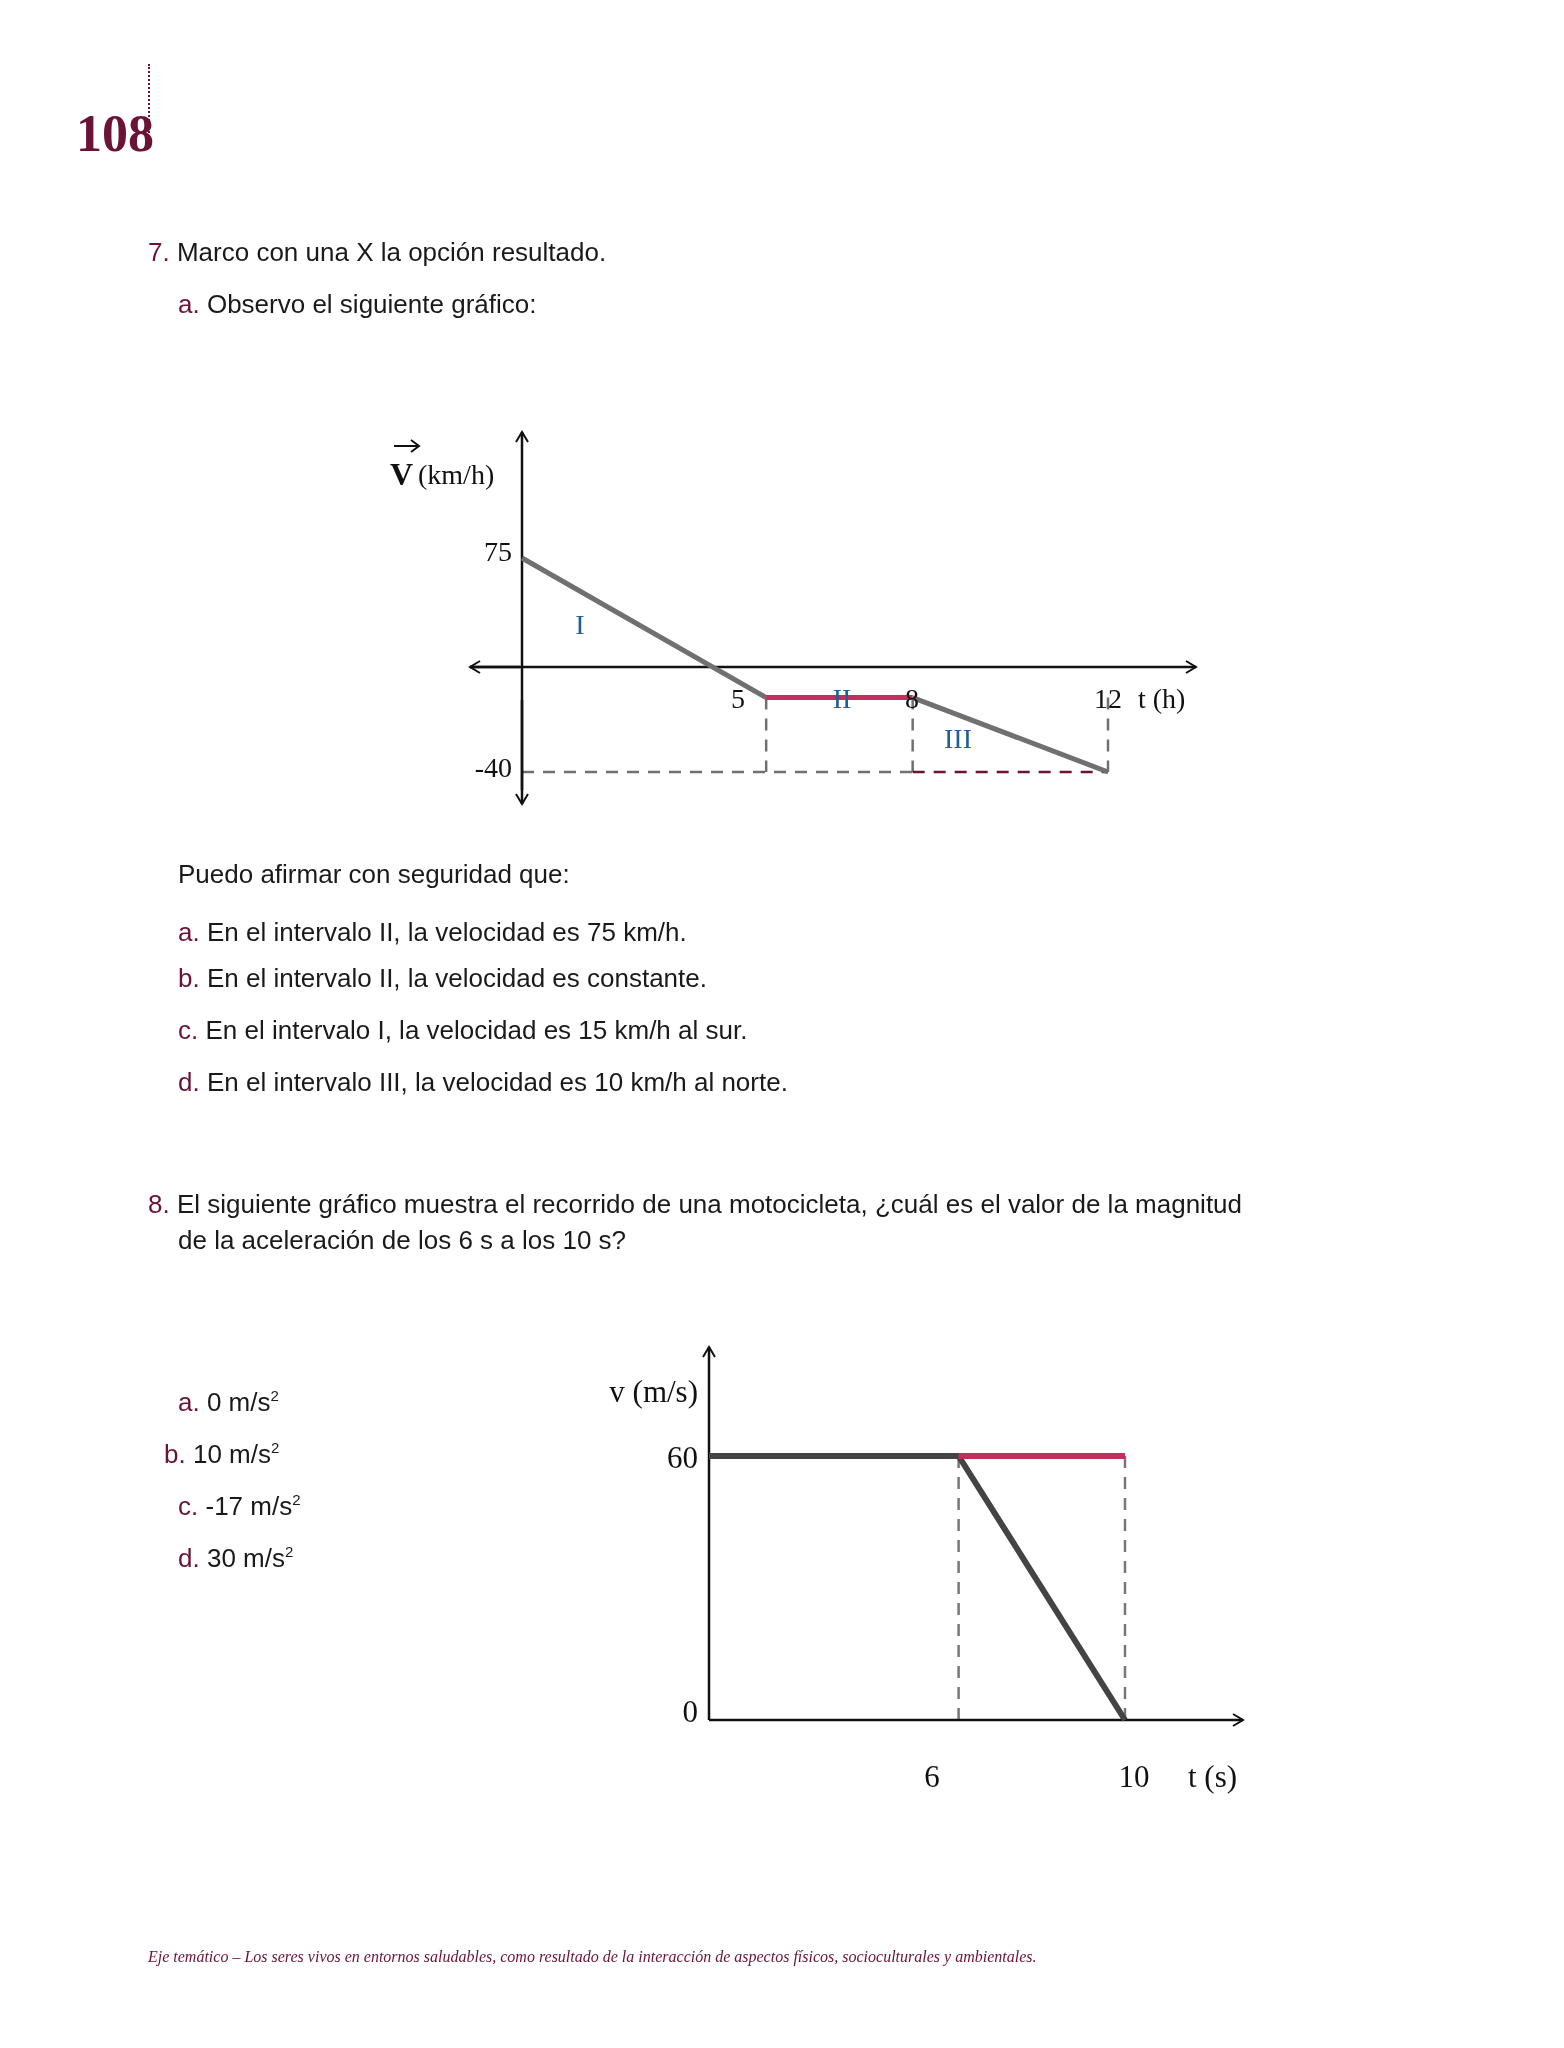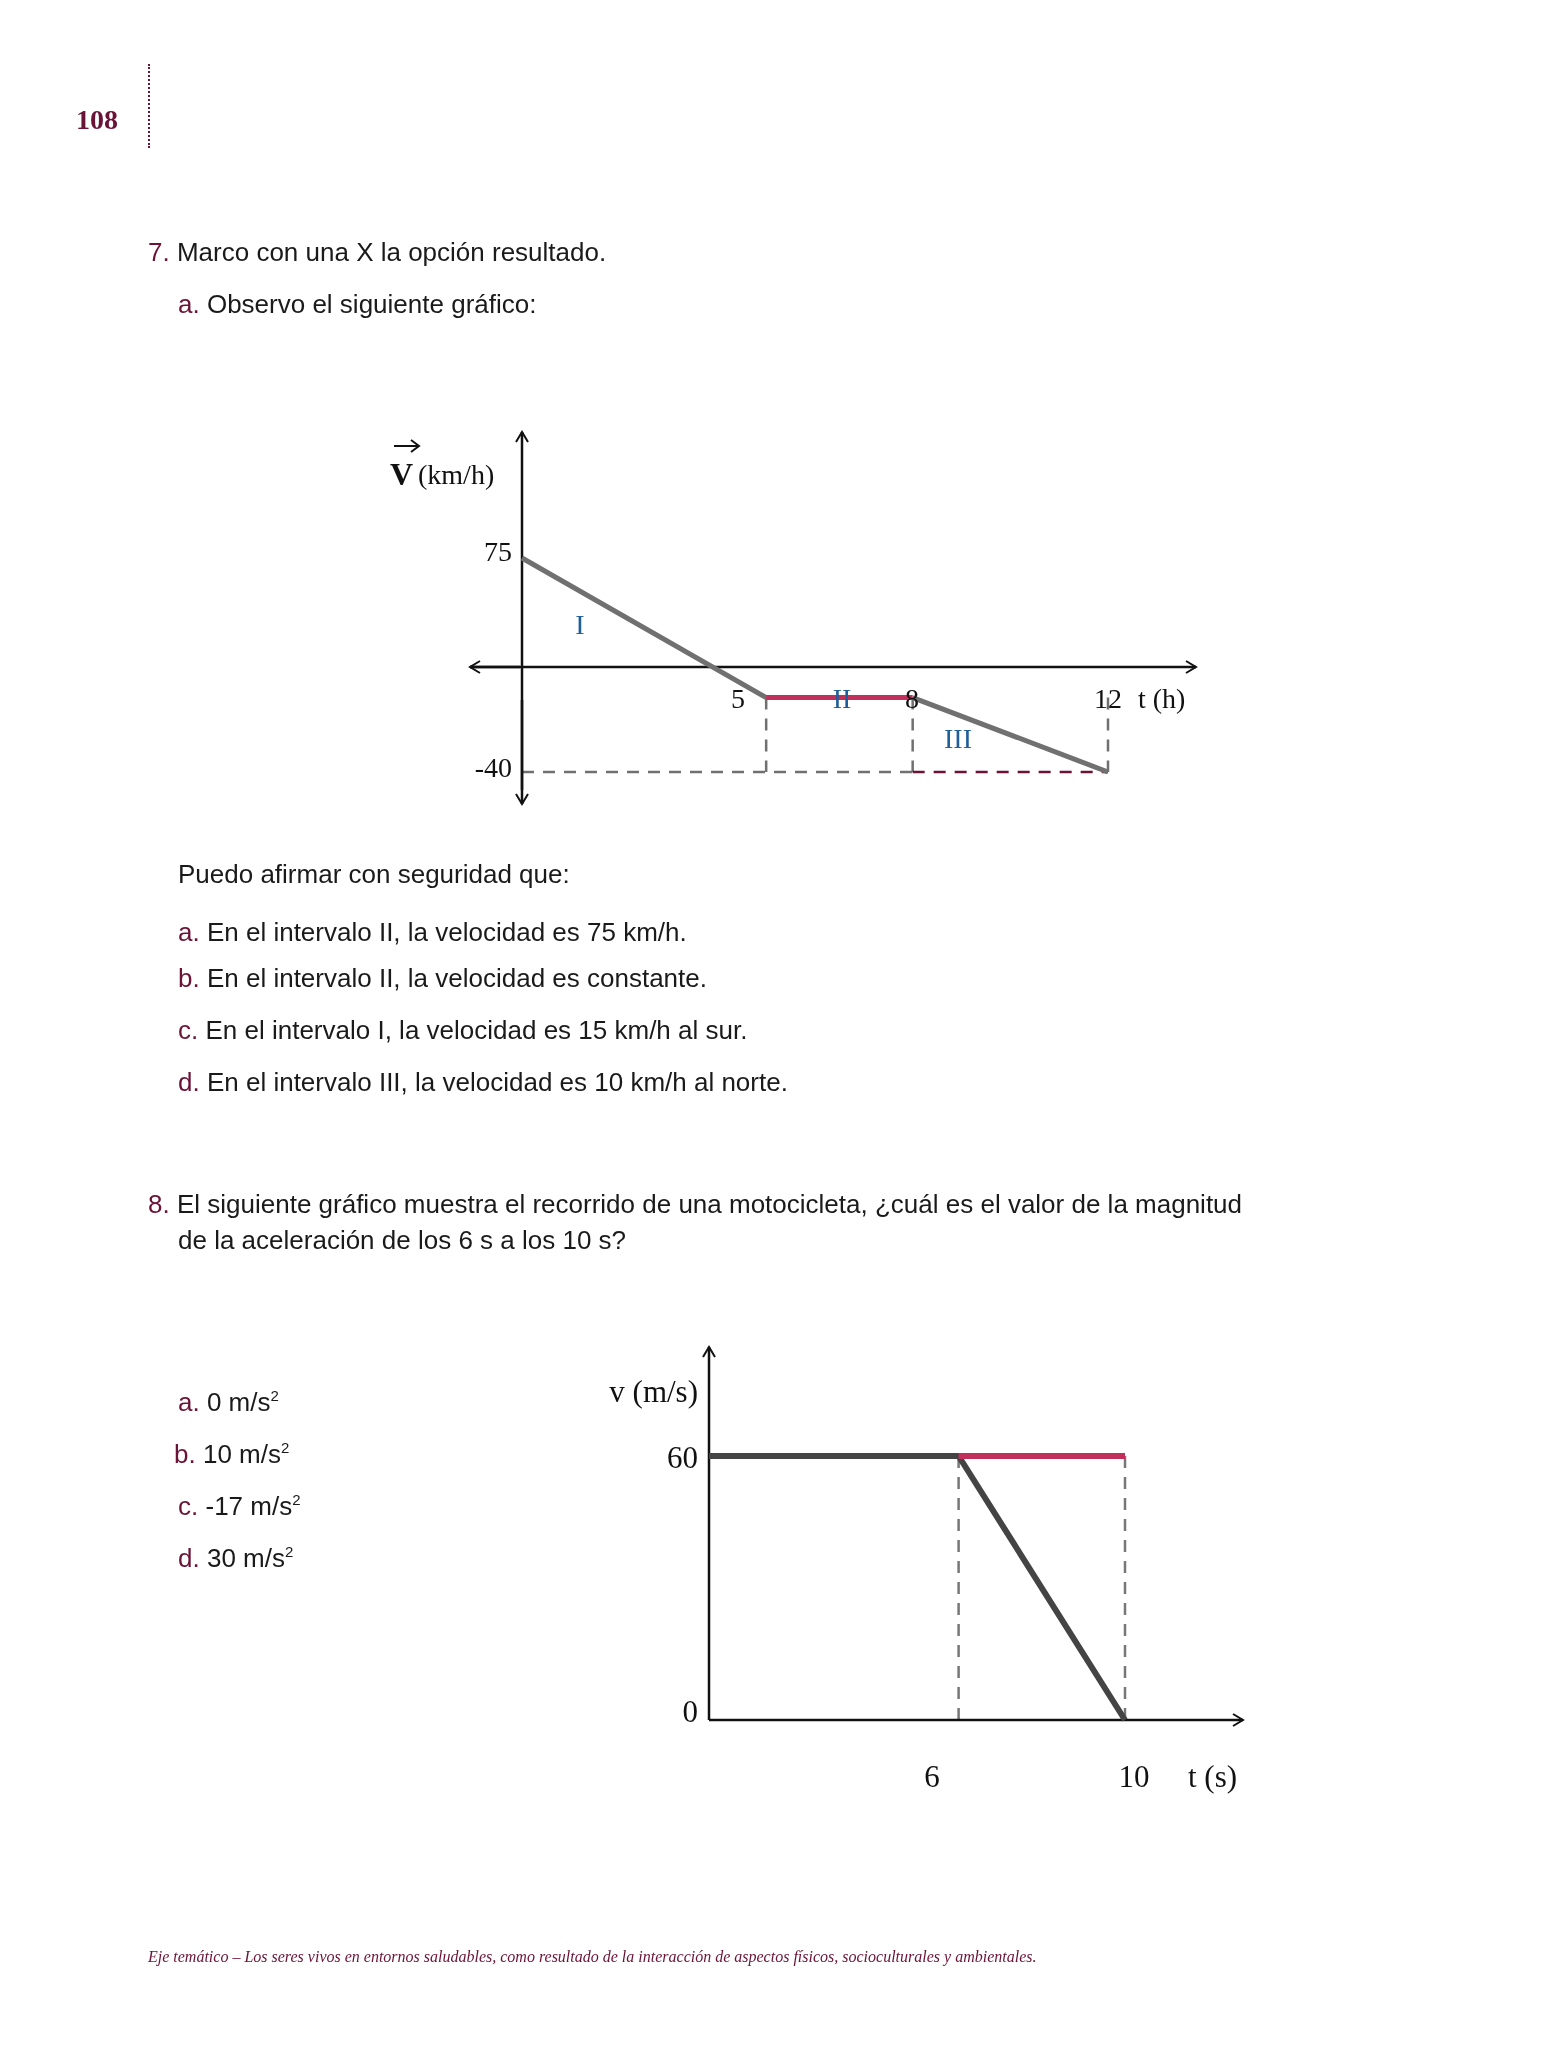--- a/index.html
+++ b/index.html
@@ -1,20 +1,20 @@
 <!DOCTYPE html>
 <html><head>
 <meta charset="utf-8">
 <style>
   html, body { margin: 0; padding: 0; background: #ffffff; }
   body { width: 1564px; height: 2048px; position: relative; overflow: hidden;
          font-family: "Liberation Sans", sans-serif; color: #1a1a1a; }
   .abs { position: absolute; }
   .page-num { left: 76px; top: 104px; font-family: "Liberation Serif", serif; font-weight: bold;
-              font-size: 28px; color: #6b1336; }
+              font-size: 52px; color: #6b1336; }
   .page-rule { left: 148px; top: 64px; height: 84px; border-left: 2px dotted #6b1336; }
   .q { font-size: 26px; line-height: 36px; color: #1a1a1a; }
   .q .num { color: #6b1336; }
   .opt { font-size: 26px; line-height: 36px; color: #1a1a1a; }
   .opt .letter { color: #6b1336; }
   sup { font-size: 15px; vertical-align: 10px; }
   svg text { font-family: "Liberation Serif", serif; }
   .footer { left: 148px; top: 1948px; font-family: "Liberation Serif", serif; font-style: italic;
             font-size: 16px; color: #6b1336; white-space: nowrap; }
 </style>
@@ -91,21 +91,21 @@
 <div class="abs q" style="left:148px; top:1186px; width:1240px;">
   <span class="num">8.</span>
   <span>El siguiente gráfico muestra el recorrido de una motocicleta, ¿cuál es el valor de la magnitud</span>
 </div>
 <div class="abs q" style="left:178px; top:1222px;">de la aceleración de los 6 s a los 10 s?</div>
 
 <div class="abs opt" style="left:178px; top:1378px;">
   <span class="letter">a.</span>
   <span>0 m/s</span><sup>2</sup>
 </div>
-<div class="abs opt" style="left:174px; top:1430px;">
+<div class="abs opt" style="left:164px; top:1430px;">
   <span class="letter">b.</span>
   <span>10 m/s</span><sup>2</sup>
 </div>
 <div class="abs opt" style="left:178px; top:1482px;">
   <span class="letter">c.</span>
   <span>-17 m/s</span><sup>2</sup>
 </div>
 <div class="abs opt" style="left:178px; top:1534px;">
   <span class="letter">d.</span>
   <span>30 m/s</span><sup>2</sup>

